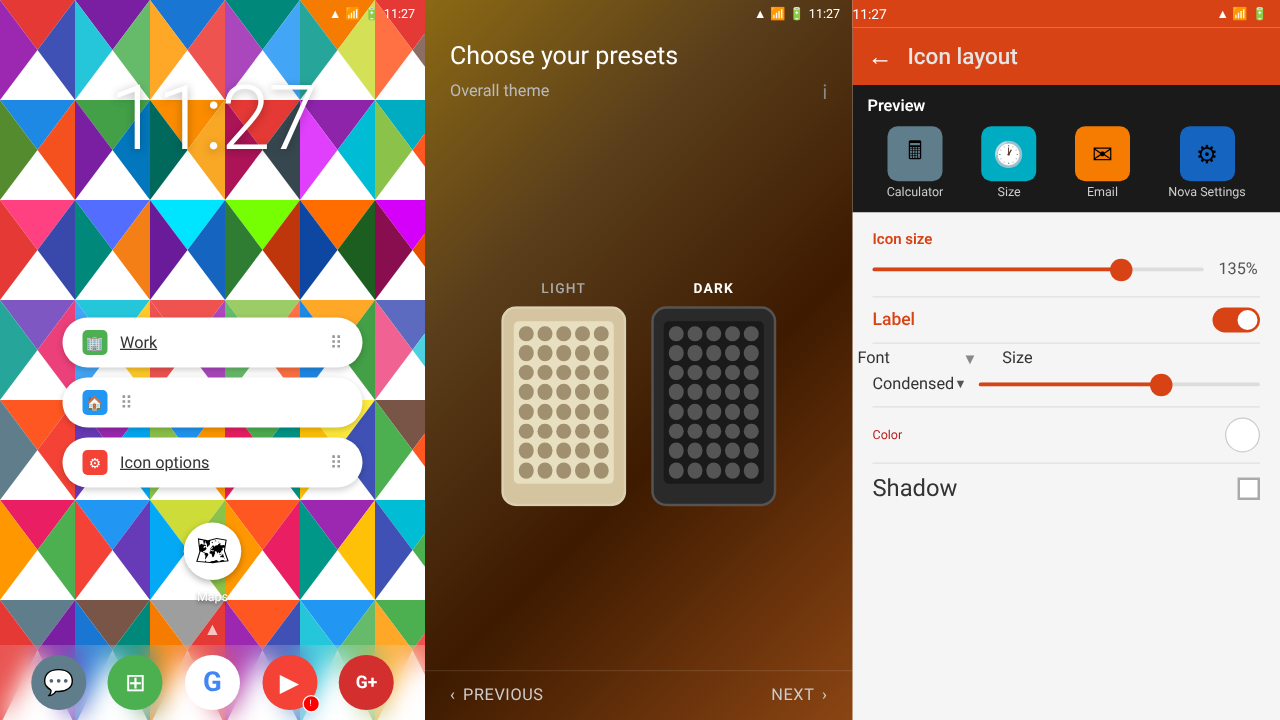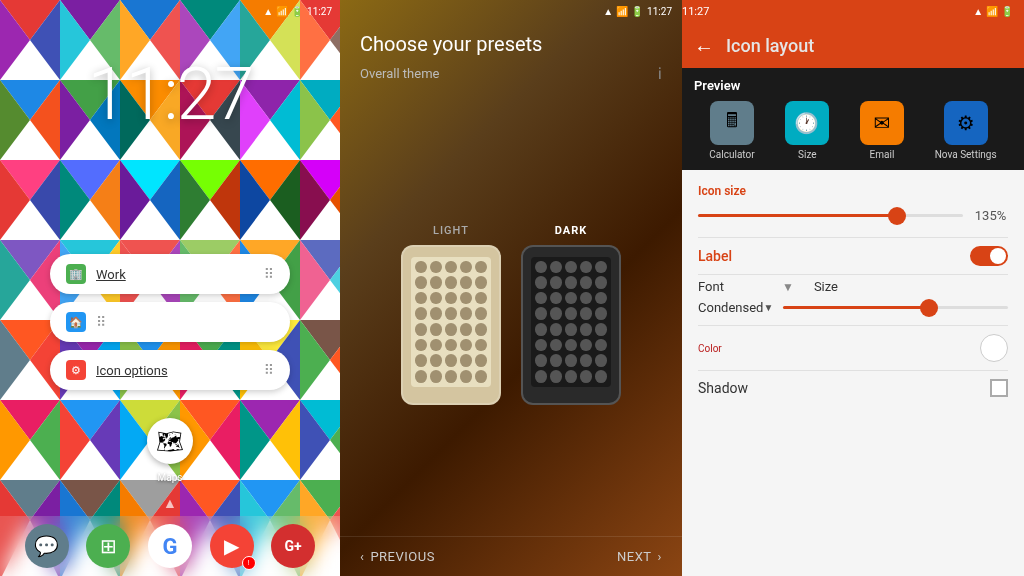--- a/index.html
+++ b/index.html
@@ -394,21 +394,21 @@
       right: 2px;
       top: 2px;
       width: 16px;
       height: 16px;
       background: white;
       border-radius: 50%;
     }
     .font-size-row {
       display: flex;
       align-items: center;
-      padding: 4px 16px;
+      padding: 4px 4px;
       gap: 20px;
     }
     .font-size-label {
       color: #333;
       font-size: 13px;
       min-width: 80px;
     }
     .font-size-value {
       color: #333;
       font-size: 13px;
@@ -436,21 +436,21 @@
       background: white;
     }
     .shadow-row {
       display: flex;
       align-items: center;
       justify-content: space-between;
       padding: 8px 16px;
     }
     .shadow-label {
       color: #333;
-      font-size: 14px;
+      font-size: 19px;
     }
     .checkbox-empty {
       width: 18px;
       height: 18px;
       border: 2px solid #aaa;
       background: white;
     }
 
     
     .status-icons {

